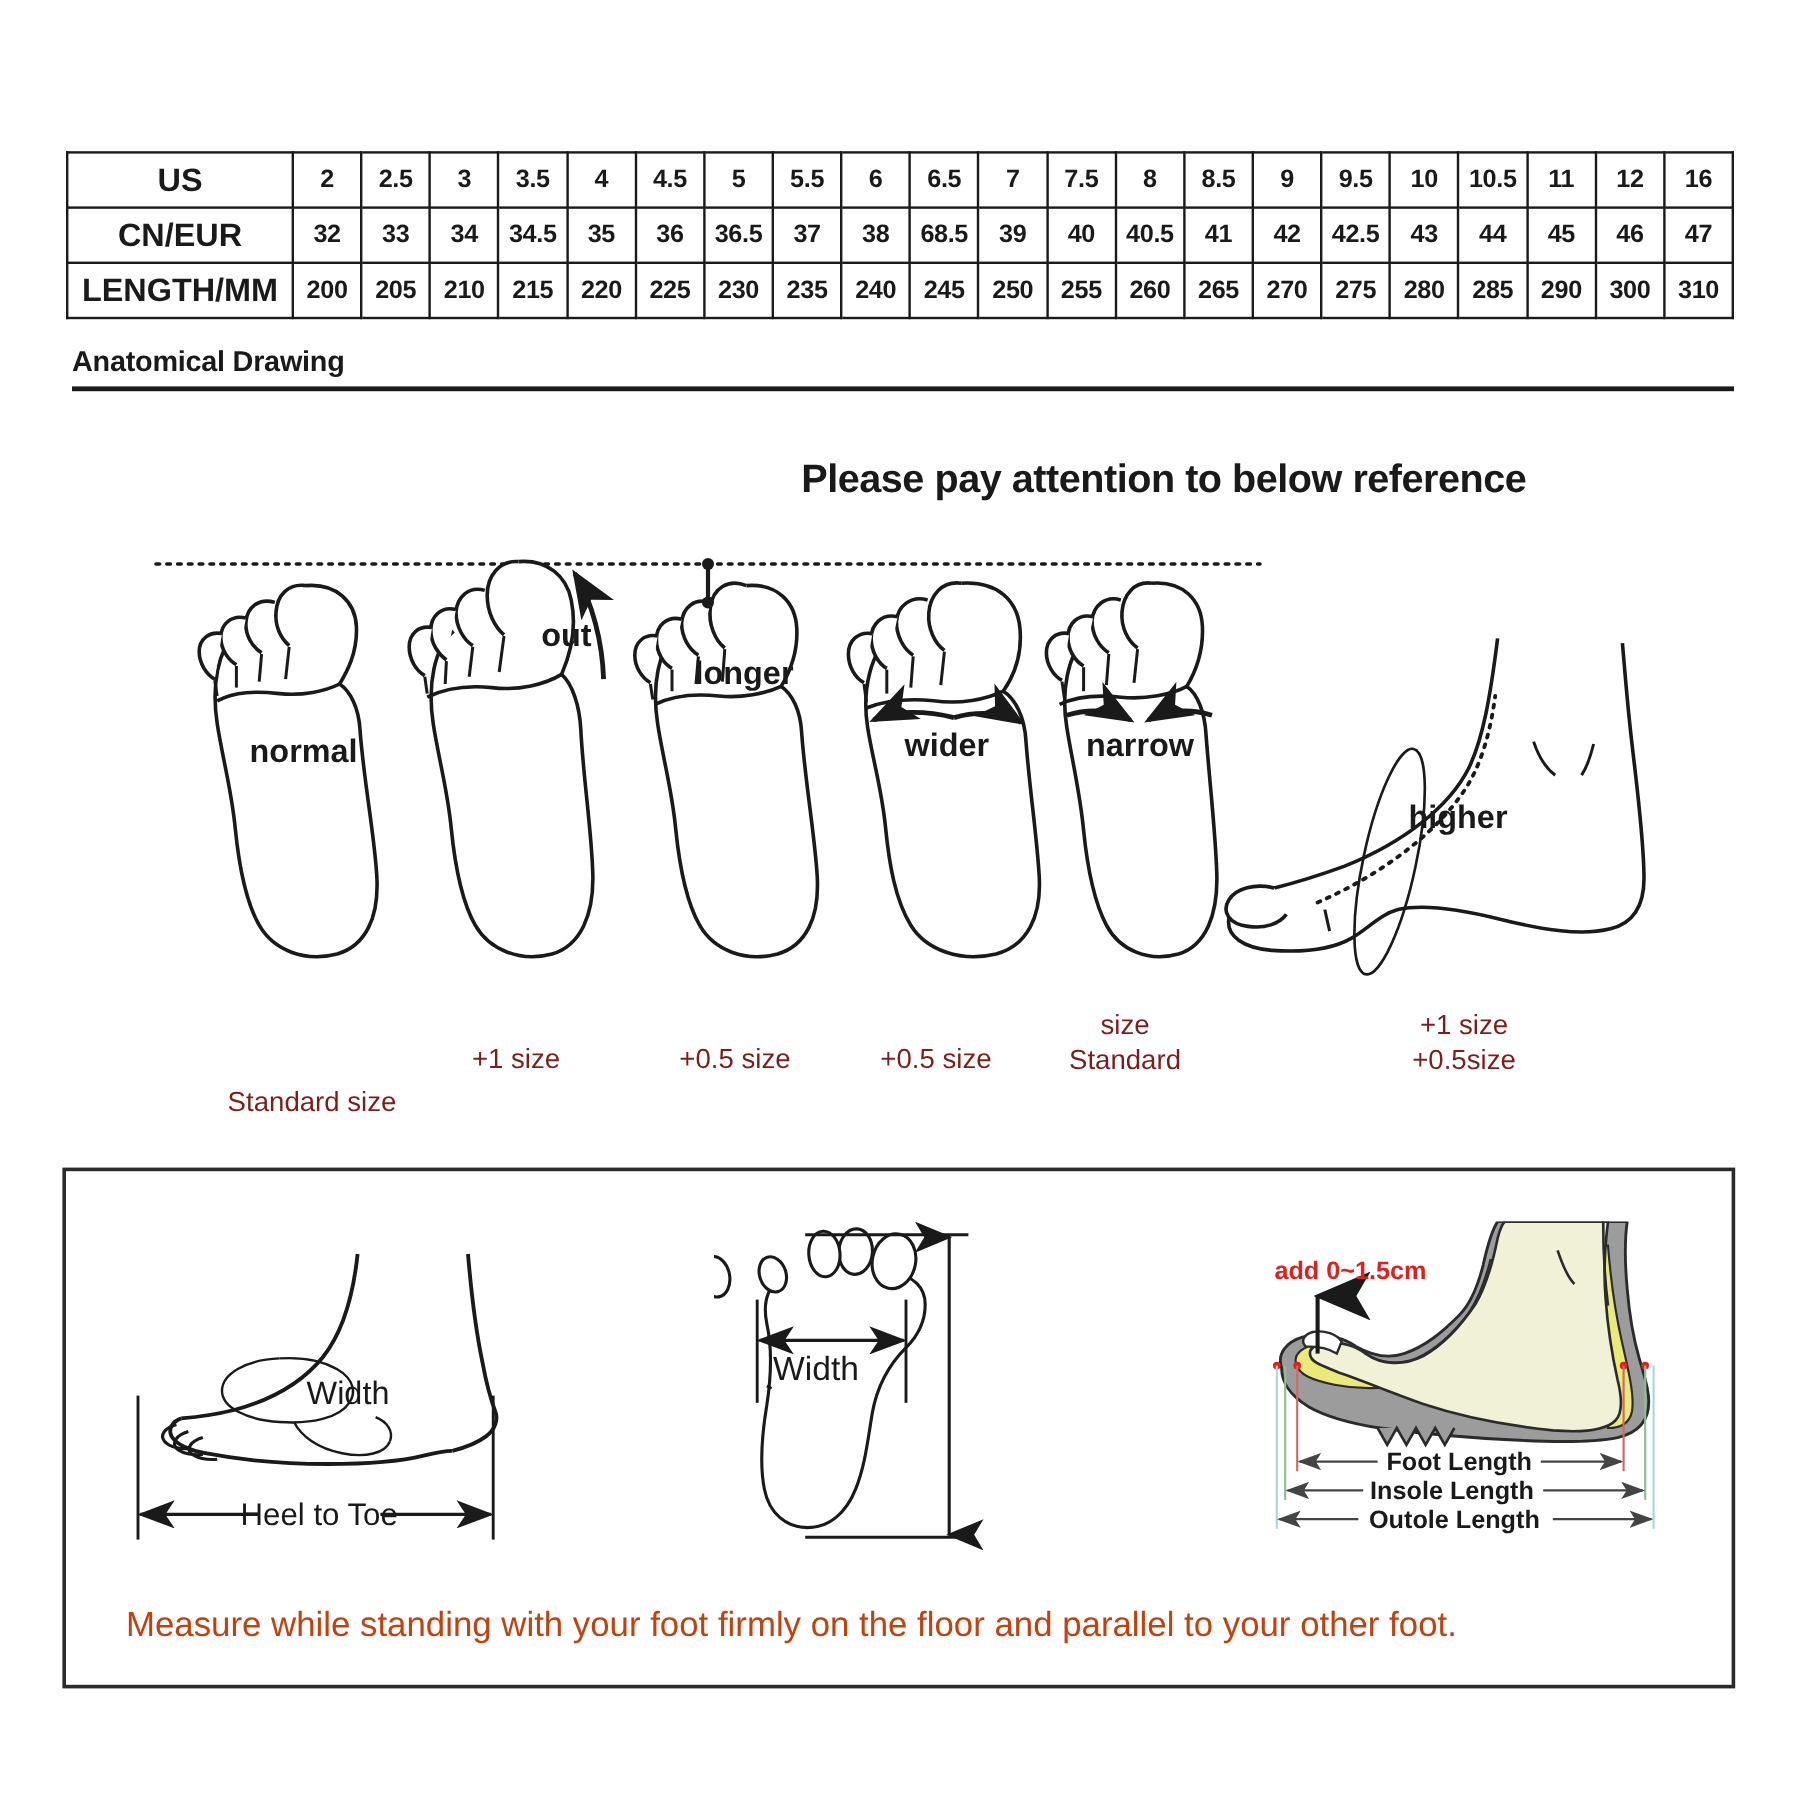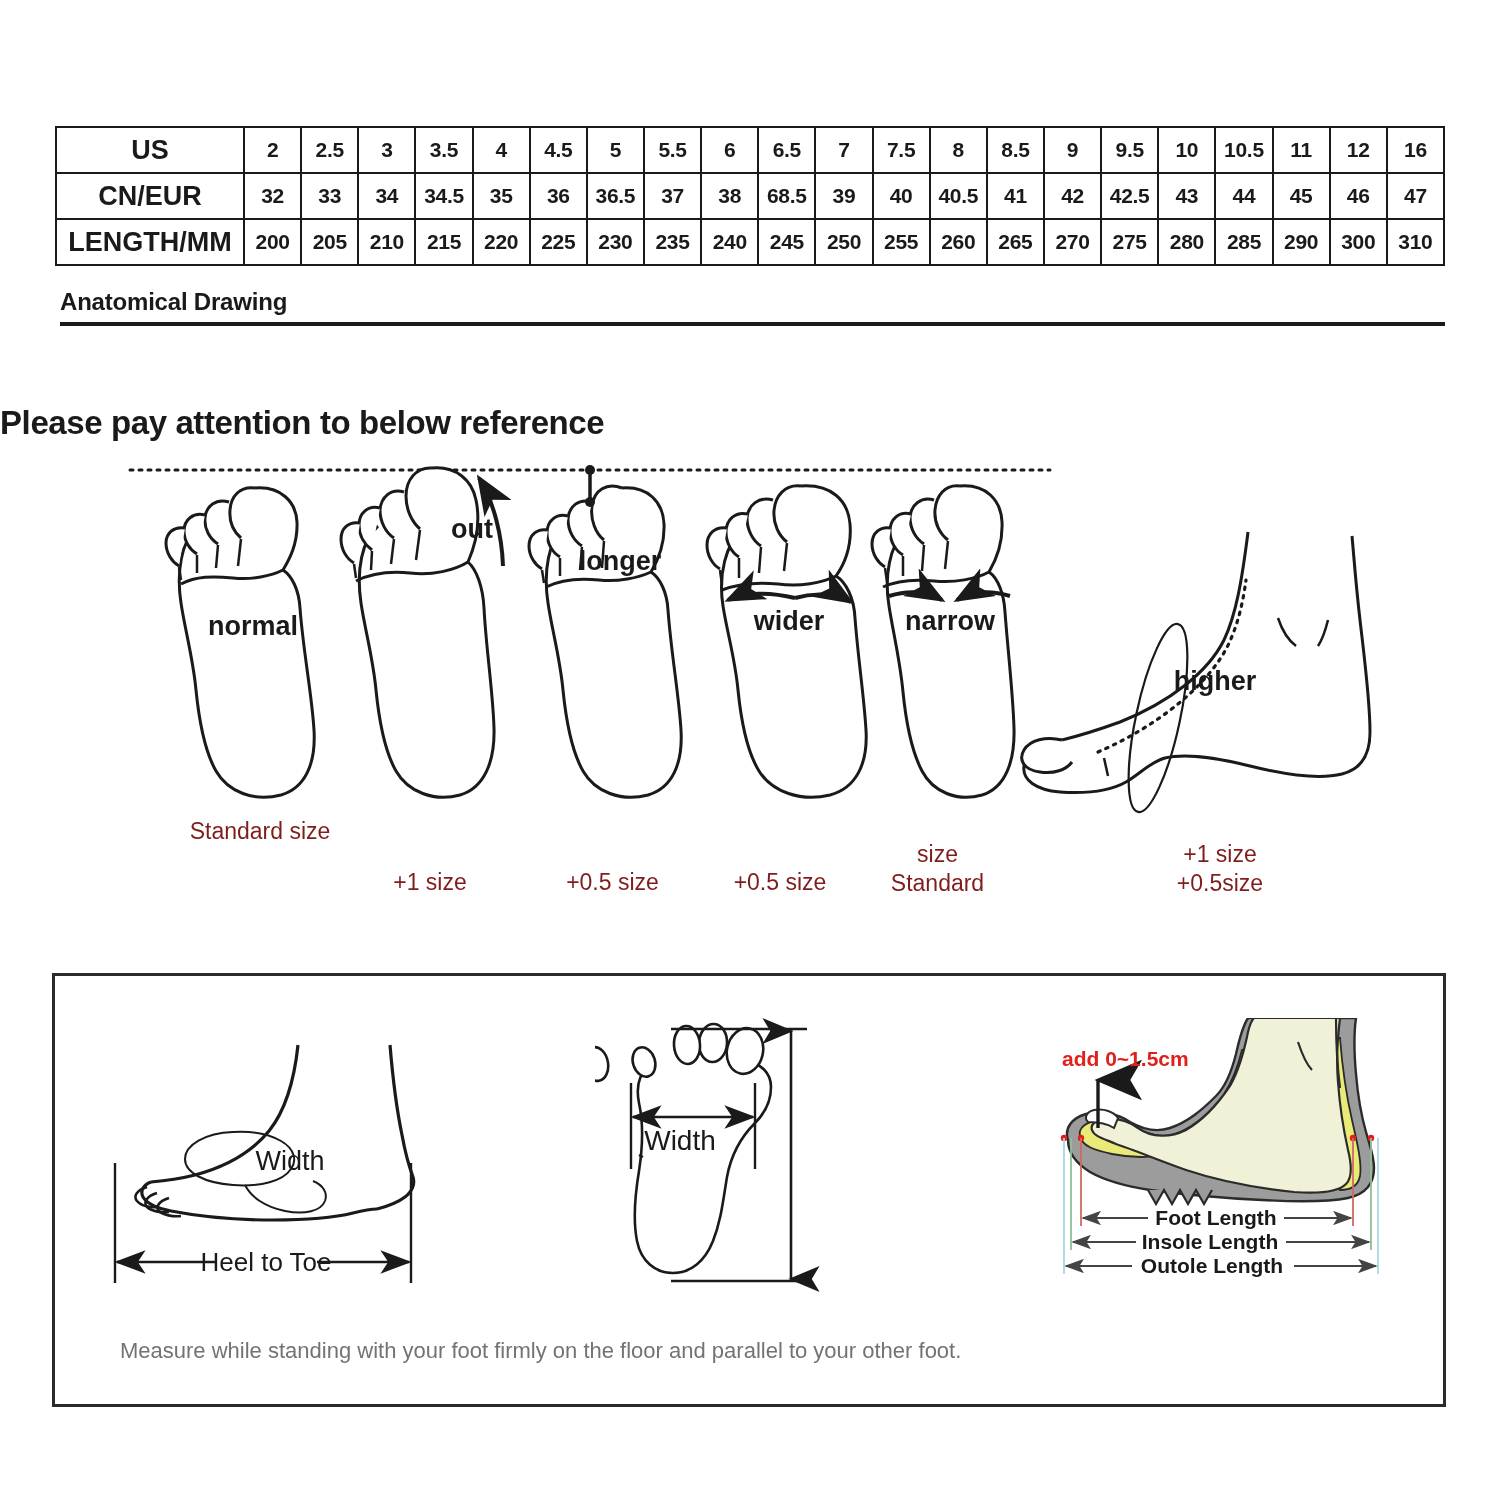--- a/index.html
+++ b/index.html
@@ -68,25 +68,24 @@
     border-bottom: 4px solid #1a1a1a;
     width: 1385px;
   }
 
   
   #reference-heading {
     position: absolute;
     left: 0;
     top: 380px;
     width: 1272px;
-    text-align: left;
+    text-align: right;
     font-size: 33px;
     font-weight: bold;
     letter-spacing: -0.4px;
-    margin-top: 24px;
   }
 
   
   #feet-row {
     position: absolute;
     left: 0;
     top: 440px;
     width: 1500px;
     height: 400px;
   }
@@ -94,21 +93,21 @@
 
   
   .caption {
     position: absolute;
     text-align: center;
     font-size: 23px;
     color: #7f1d1d;
     line-height: 1.25;
     white-space: nowrap;
   }
-  #cap-0 { left: 150px; top: 817px; width: 220px; }
+  #cap-0 { left: 150px; top: 904px; width: 220px; }
   #cap-1 { left: 340px; top: 868px; width: 180px; }
   #cap-2 { left: 520px; top: 868px; width: 185px; }
   #cap-3 { left: 690px; top: 868px; width: 180px; }
   #cap-4 { left: 855px; top: 840px; width: 165px; }
   #cap-5 { left: 1130px; top: 840px; width: 180px; }
 
   
   #measure-panel {
     position: absolute;
     left: 52px;
@@ -116,24 +115,23 @@
     width: 1394px;
     height: 434px;
     border: 3px solid #2b2b2b;
     box-sizing: border-box;
     background: #ffffff;
   }
   #measure-note {
     position: absolute;
     left: 105px;
     top: 1338px;
-    font-size: 22px;
-    color: #737373;
+    font-size: 29px;
+    color: #c2410c;
     white-space: nowrap;
-    margin-left: 15px;
   }
   .diagram-svg { display: block; }
   #diag-side   { position: absolute; left: 85px;  top: 1005px; }
   #diag-print  { position: absolute; left: 595px; top: 1005px; }
   #diag-shoe   { position: absolute; left: 1040px; top: 1018px; }
 </style>
 </head>
 <body>
 
 <div id="size-table-wrap">

